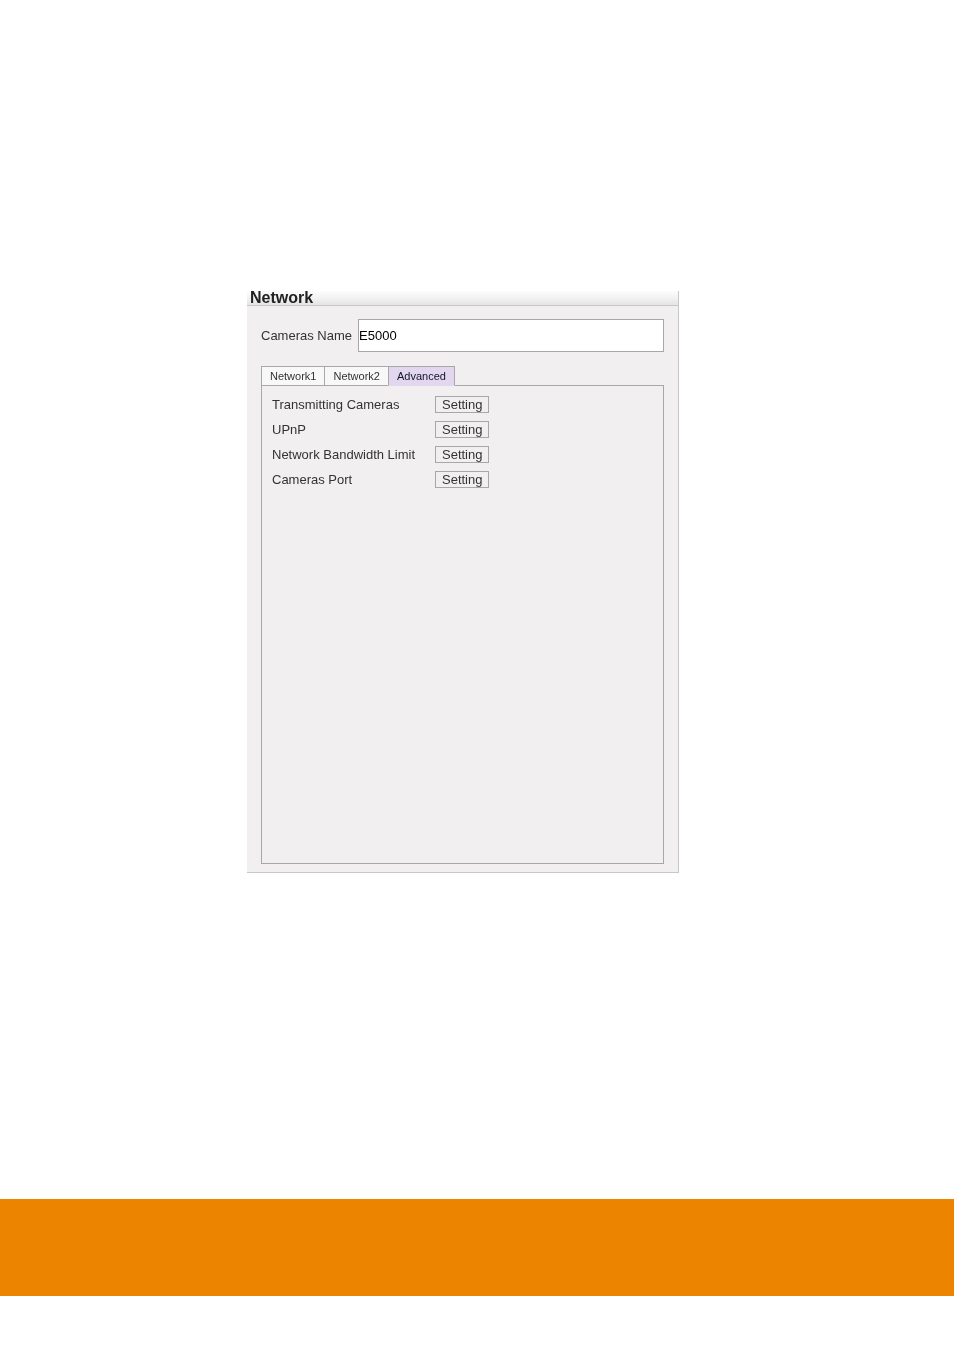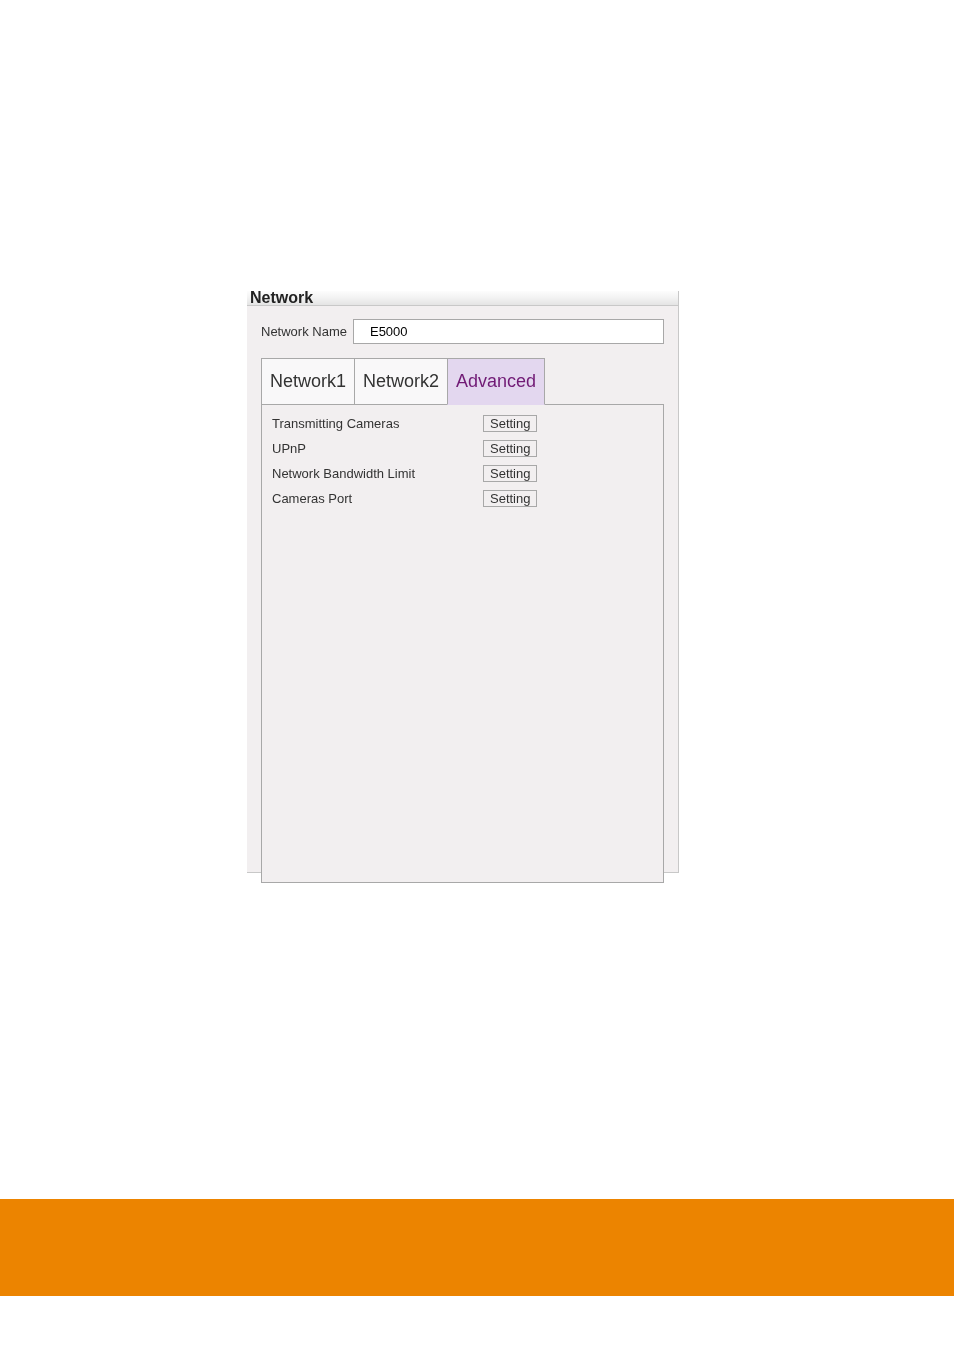--- a/index.html
+++ b/index.html
@@ -48,63 +48,62 @@
       align-items: center;
       margin-bottom: 14px;
     }
     .server-name-label {
       margin-right: 6px;
       font-size: 13px;
       color: #333;
     }
     .server-name-input {
       flex: 1;
-      height: 25px;
+      height: 33px;
       border: 1px solid #a8a8a8;
       background: #ffffff;
-      padding: 0 16px;
+      padding: 0 0;
       font-size: 13px;
       font-family: inherit;
     }
     .tab-strip {
       display: flex;
       position: relative;
       z-index: 2;
     }
     .tab {
       border: 1px solid #a8a8a8;
       border-bottom: none;
       background: #f9f8f9;
-      padding: 12px 8px;
-      font-size: 18px;
+      padding: 3px 8px;
+      font-size: 11px;
       color: #333;
       margin-right: -1px;
       cursor: pointer;
       position: relative;
     }
     .tab.active {
       background: #e3d7ef;
-      color: #701a75;
+      color: #0f172a;
       z-index: 3;
       border-bottom: 1px solid #e3d7ef;
       margin-bottom: -1px;
     }
     .tab-content-outer {
       border: 1px solid #a8a8a8;
       height: 479px;
       background: #f2eff0;
       padding: 10px 10px;
       position: relative;
       z-index: 1;
     }
     .setting-row {
       display: flex;
       align-items: center;
       margin-bottom: 8px;
-      gap: 48px;
     }
     .setting-label {
       width: 163px;
       font-size: 13px;
       color: #333;
     }
     .setting-button {
       border: 1px solid #a8a8a8;
       background: #f2eff0;
       padding: 0 6px;
@@ -124,21 +123,21 @@
   </style>
 </head>
 <body>
 
 <div class="panel">
   <div class="panel-title-bar">
     <span class="panel-title">Network</span>
   </div>
   <div class="panel-body">
     <div class="server-name-row">
-      <span class="server-name-label">Network Name</span>
+      <span class="server-name-label">Cameras Name</span>
       <input type="text" class="server-name-input" value="E5000" style="">
     </div>
     <div class="tab-strip">
       <div class="tab">Network1</div>
       <div class="tab">Network2</div>
       <div class="tab active">Advanced</div>
     </div>
     <div class="tab-content-outer">
       <div class="setting-row">
         <span class="setting-label">Transmitting Cameras</span>

